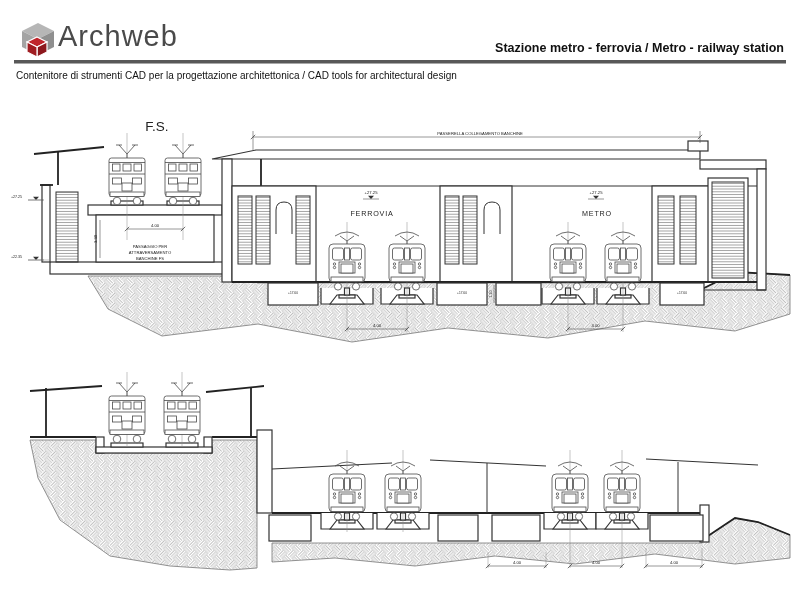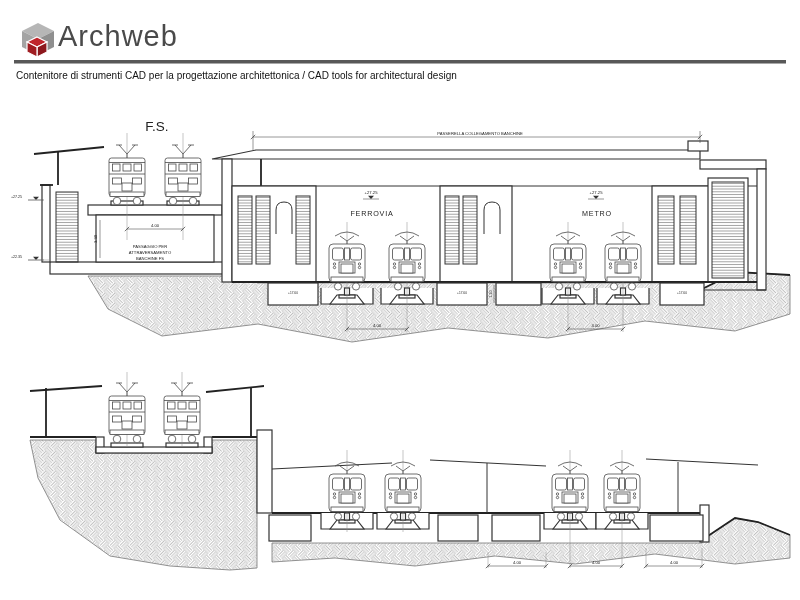--- a/index.html
+++ b/index.html
@@ -39,20 +39,21 @@
       <polygon points="36,11 36,27 20,35 20,19" fill="#8f8f8f"></polygon>
       <polygon points="4,11 20,19 20,35 4,27" fill="#a4a4a4"></polygon>
       <g stroke="#fff" stroke-width="1.2">
         <polygon points="19,17 29,22 19,27 9,22" fill="#c0262c"></polygon>
         <polygon points="29,22 29,32 19,37 19,27" fill="#8d181d"></polygon>
         <polygon points="9,22 19,27 19,37 9,32" fill="#a01d22"></polygon>
       </g>
     </svg>
     <span class="brand">Archweb</span>
   </div>
+  <div class="hdr-title">Stazione metro - ferrovia  /  Metro - railway station</div>
   <div class="rule"></div>
   <div class="subtitle">Contenitore di strumenti CAD per la progettazione architettonica  /  CAD tools for architectural design</div>
 </div>
 
 <svg class="sheet" width="800" height="600" viewBox="0 0 800 600">
   <defs>
     <pattern id="ghatch" width="14" height="14" patternUnits="userSpaceOnUse" patternTransform="rotate(45)">
       <path d="M0 1.5H7 M0 3.8H7 M0 6.1H7 M8.5 0V7 M10.8 0V7 M13.1 0V7 M1.5 7V14 M3.8 7V14 M6.1 7V14 M7 8.5H14 M7 10.8H14 M7 13.1H14" stroke="#b0b0b0" stroke-width="0.8" fill="none"></path>
     </pattern>
     <pattern id="steps" width="6" height="2.8" patternUnits="userSpaceOnUse">

